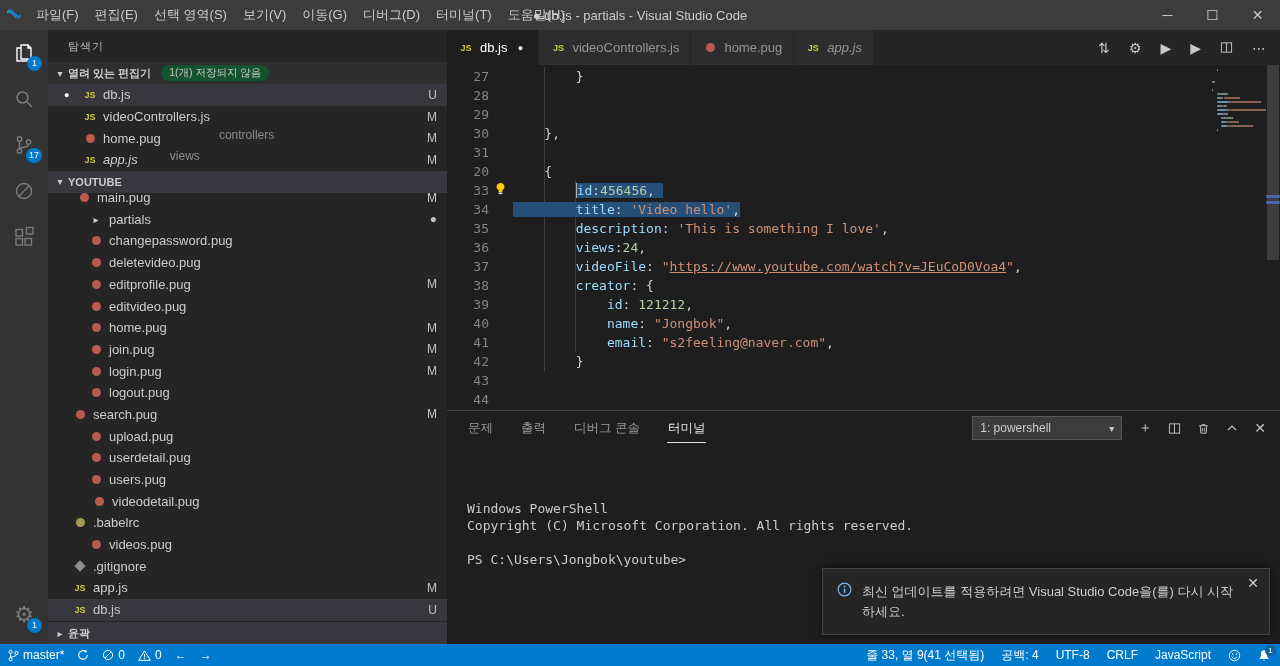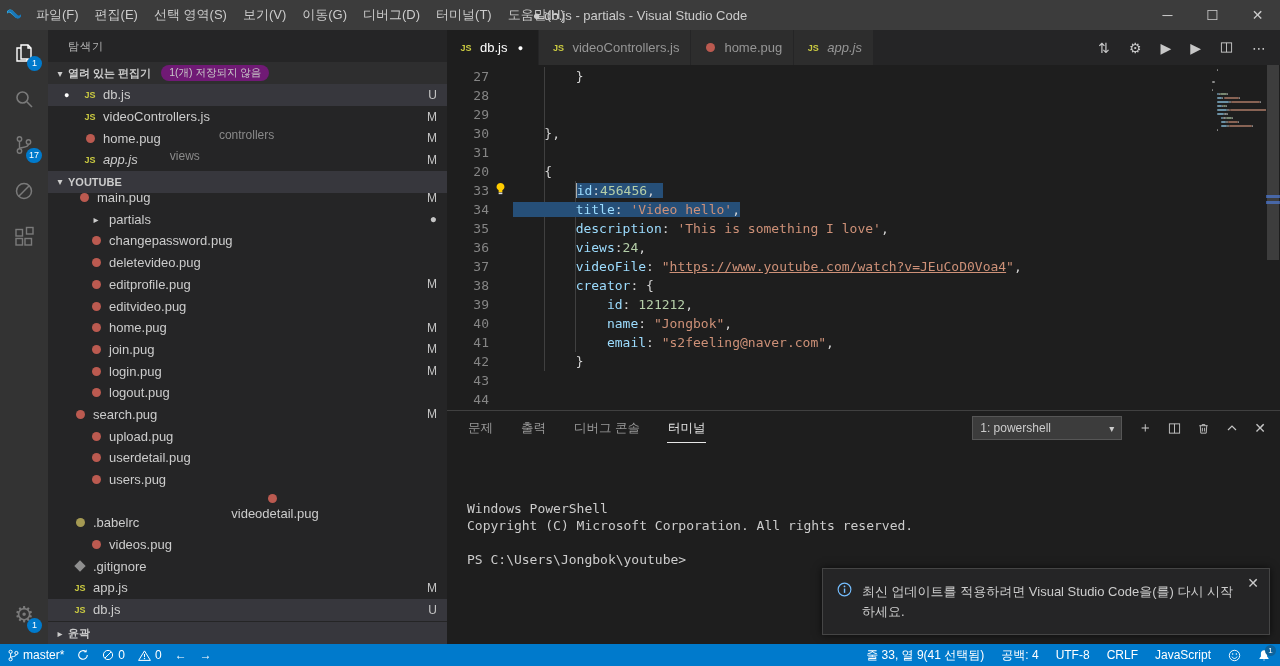--- a/index.html
+++ b/index.html
@@ -25,21 +25,21 @@
   .ab-bottom{margin-top:auto;margin-bottom:6px;}
   .gear-glyph{font-size:22px;line-height:1;}
 
   
   .sidebar{width:399px;background:#252526;display:flex;flex-direction:column;flex:none;overflow:hidden;}
   .sidebar-title{height:32px;line-height:32px;padding-left:20px;font-size:11px;color:#b8b8b8;letter-spacing:1px;}
   .section-header{height:22px;display:flex;align-items:center;font-size:11px;font-weight:bold;color:#cccccc;padding-left:4px;flex:none;}
   .sh-dim{background:rgba(255,255,255,.045);}
   .sh-lit{background:#37373d;}
   .twisty{width:16px;text-align:center;font-size:10px;color:#cccccc;flex:none;}
-  .pill{background:#701a75;color:#c8c8c8;border-radius:9px;font-size:10.5px;padding:1px 8px;margin-left:10px;font-weight:normal;}
+  .pill{background:#14532d;color:#c8c8c8;border-radius:9px;font-size:10.5px;padding:1px 8px;margin-left:10px;font-weight:normal;}
   .row{height:21.7px;display:flex;align-items:center;padding-right:10px;color:#cccccc;font-size:13px;}
   .row.selected{background:#37373d;}
   .oe-row{padding-left:16px;}
   .dirty-slot{width:18px;font-size:9px;color:#fff;flex:none;}
   .fi{width:16px;height:16px;display:inline-flex;align-items:center;justify-content:center;flex:none;}
   .fi-js{color:#cbcb41;font-weight:bold;font-size:9px;}
   .fi-pug::before{content:"";width:9px;height:9px;border-radius:50%;background:#bb5a50;display:block;}
   .fi-babel::before{content:"";width:9px;height:9px;border-radius:50%;background:#a59a53;display:block;}
   .fi-git::before{content:"";width:8px;height:8px;background:#8f8f8f;transform:rotate(45deg);display:block;}
   .fname{margin-left:5px;white-space:nowrap;}
@@ -268,21 +268,21 @@
             <span class="fname">upload.pug</span>
           </div>
           <div class="row" style="padding-left: 40px;">
             <span class="fi fi-pug"></span>
             <span class="fname">userdetail.pug</span>
           </div>
           <div class="row" style="padding-left: 40px;">
             <span class="fi fi-pug"></span>
             <span class="fname">users.pug</span>
           </div>
-          <div class="row" style="padding-left: 60px; flex-direction: column;">
+          <div class="row" style="padding-left: 43px;">
             <span class="fi fi-pug"></span>
             <span class="fname">videodetail.pug</span>
           </div>
           <div class="row" style="padding-left: 24px;">
             <span class="fi fi-babel"></span>
             <span class="fname">.babelrc</span>
           </div>
           <div class="row" style="padding-left: 40px;">
             <span class="fi fi-pug"></span>
             <span class="fname">videos.pug</span>

